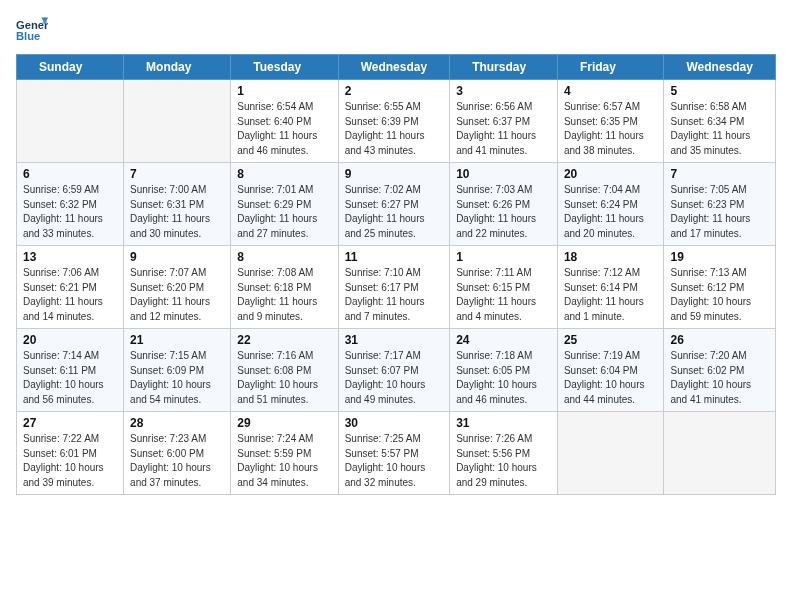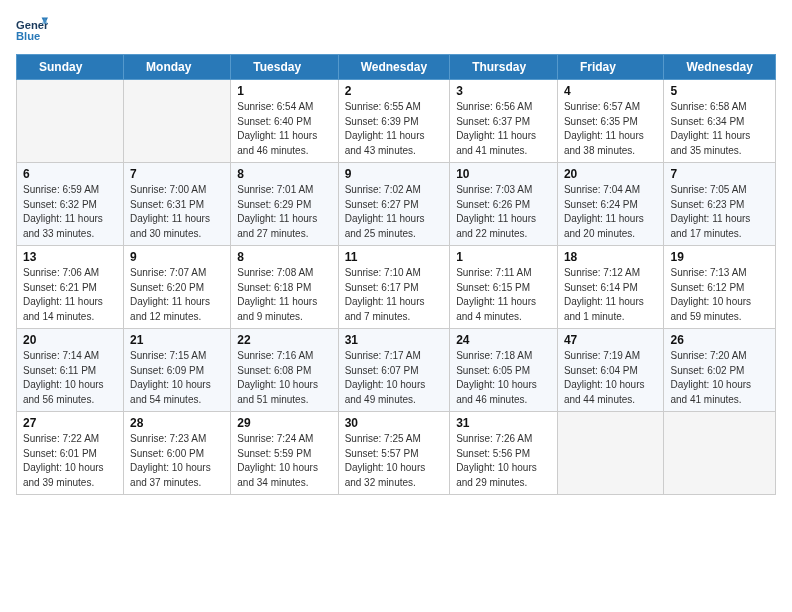--- a/index.html
+++ b/index.html
@@ -196,21 +196,21 @@
         </td>
         <td>
           <span class="day-num">31</span>
           <div class="day-info">Sunrise: 7:17 AM<br>Sunset: 6:07 PM<br>Daylight: 10 hours and 49 minutes.</div>
         </td>
         <td>
           <span class="day-num">24</span>
           <div class="day-info">Sunrise: 7:18 AM<br>Sunset: 6:05 PM<br>Daylight: 10 hours and 46 minutes.</div>
         </td>
         <td>
-          <span class="day-num">47</span>
+          <span class="day-num">25</span>
           <div class="day-info">Sunrise: 7:19 AM<br>Sunset: 6:04 PM<br>Daylight: 10 hours and 44 minutes.</div>
         </td>
         <td>
           <span class="day-num">26</span>
           <div class="day-info">Sunrise: 7:20 AM<br>Sunset: 6:02 PM<br>Daylight: 10 hours and 41 minutes.</div>
         </td>
       </tr>
       <tr>
         <td>
           <span class="day-num">27</span>

